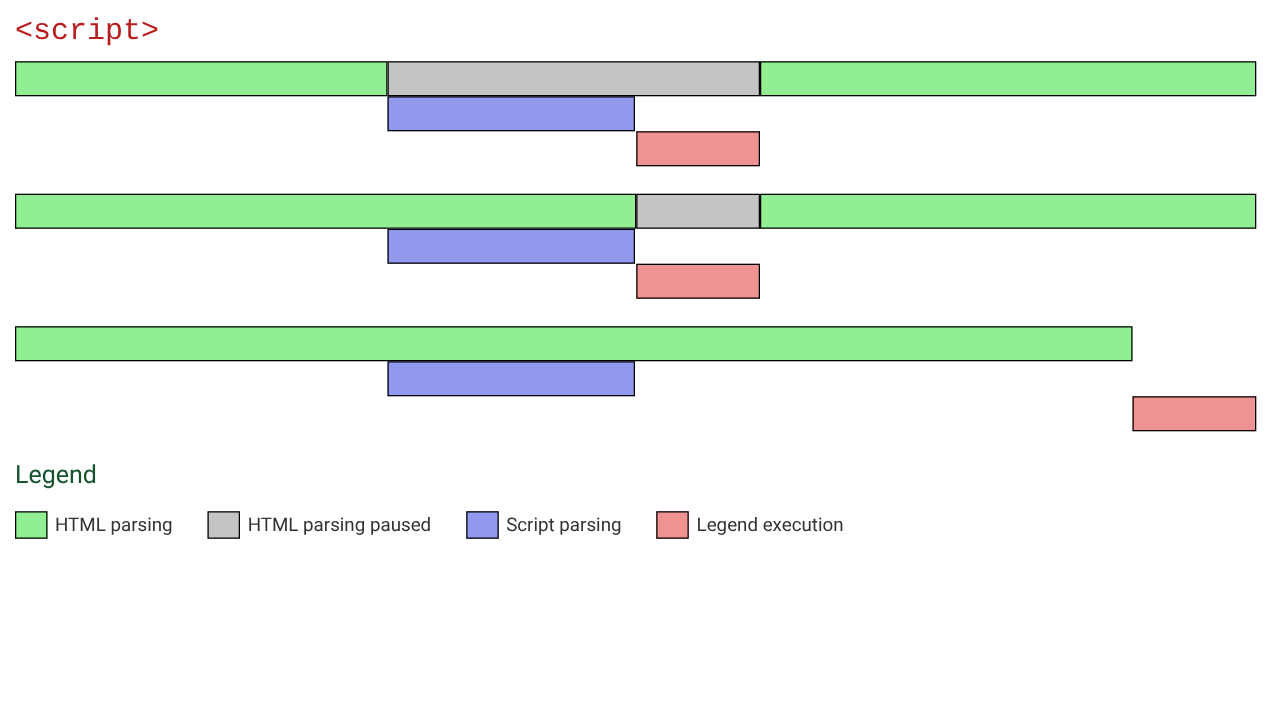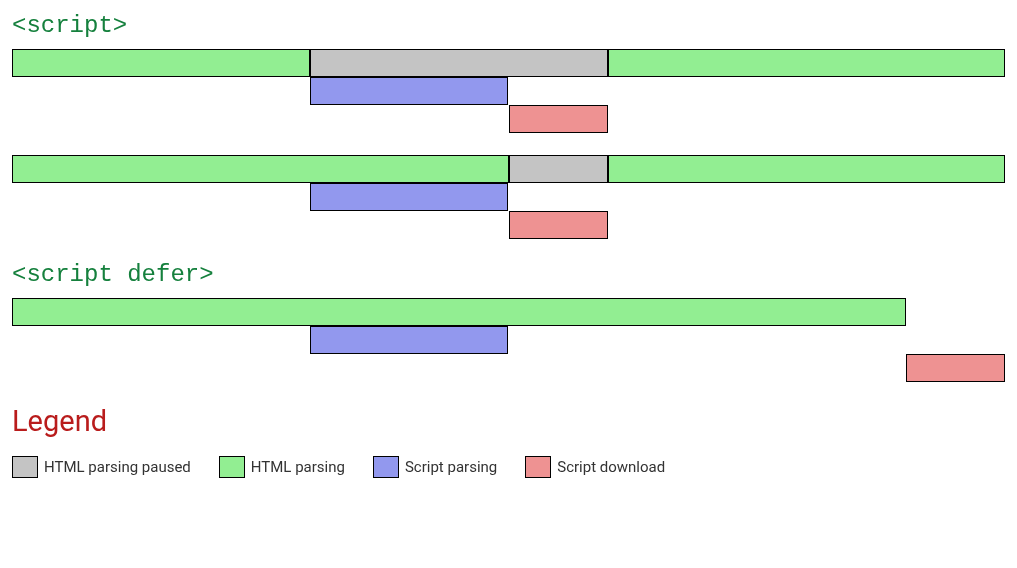--- a/index.html
+++ b/index.html
@@ -8,27 +8,27 @@
     padding: 12px;
     background: #ffffff;
     font-family: -apple-system, BlinkMacSystemFont, "Segoe UI", Roboto, Helvetica, Arial, sans-serif;
     color: #4a4a4a;
     width: 1017px;
   }
   .section { margin-bottom: 22px; }
   .heading {
     font-family: "Courier New", Courier, monospace;
     font-size: 24px;
-    color: #15803d;
+    color: #b91c1c;
     margin: 0 0 10px 0;
     font-weight: normal;
   }
   .legend-heading {
-    font-size: 29px;
-    color: #b91c1c;
+    font-size: 20px;
+    color: #14532d;
     margin: 10px 0 18px 0;
     font-weight: normal;
   }
   .track {
     position: relative;
     width: 993px;
     height: 28px;
   }
   .row { margin-bottom: 0; }
   .bar {
@@ -73,45 +73,44 @@
         <div class="bar parsing" style="left: 595.8px; width: 397.2px;"></div>
       </div>
       <div class="track row">
         <div class="bar download" style="left: 297.9px; width: 198.6px;"></div>
       </div>
       <div class="track row">
         <div class="bar exec" style="left: 496.5px; width: 99.3px;"></div>
       </div>
     </div>
     <div class="section">
-      <h2 class="heading">&lt;script defer&gt;</h2>
       <div class="track row">
         <div class="bar parsing" style="left: 0px; width: 893.7px;"></div>
       </div>
       <div class="track row">
         <div class="bar download" style="left: 297.9px; width: 198.6px;"></div>
       </div>
       <div class="track row">
         <div class="bar exec" style="left: 893.7px; width: 99.3px;"></div>
       </div>
     </div>
   </div>
 
 <h2 class="legend-heading">Legend</h2>
 
 <div class="legend" id="legend-container">
     <div class="swatch-wrap">
+      <div class="swatch parsing"></div>
+      <span class="legend-label">HTML parsing</span>
+    </div>
+    <div class="swatch-wrap">
       <div class="swatch paused"></div>
       <span class="legend-label">HTML parsing paused</span>
-    </div>
-    <div class="swatch-wrap">
-      <div class="swatch parsing"></div>
-      <span class="legend-label">HTML parsing</span>
     </div>
     <div class="swatch-wrap">
       <div class="swatch download"></div>
       <span class="legend-label">Script parsing</span>
     </div>
     <div class="swatch-wrap">
       <div class="swatch exec"></div>
-      <span class="legend-label">Script download</span>
+      <span class="legend-label">Legend execution</span>
     </div>
   </div>
 
 </body></html>

